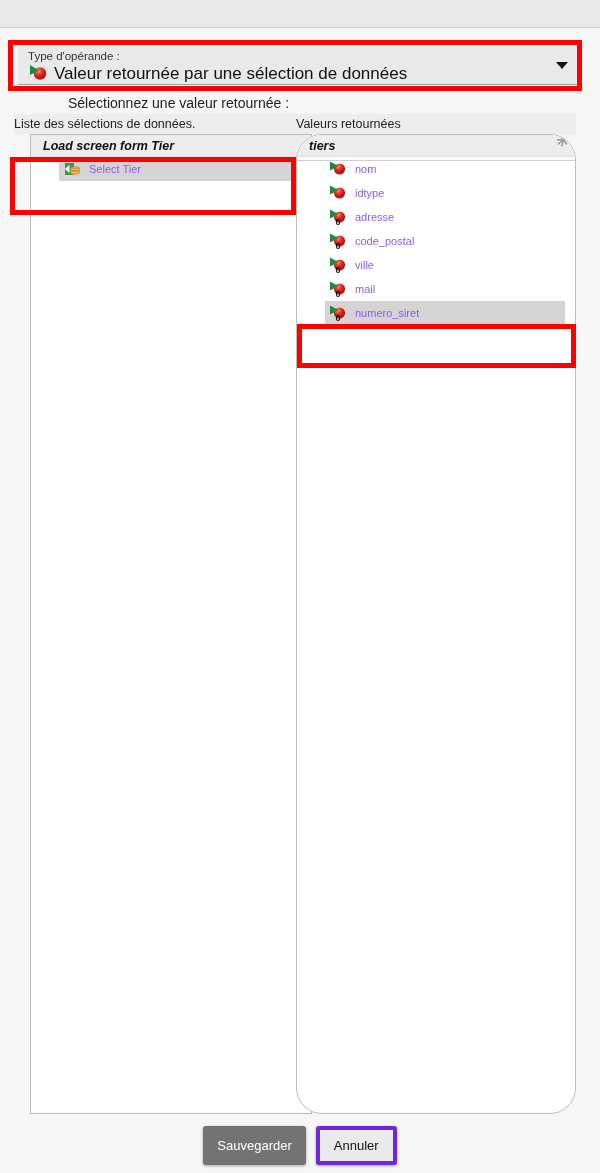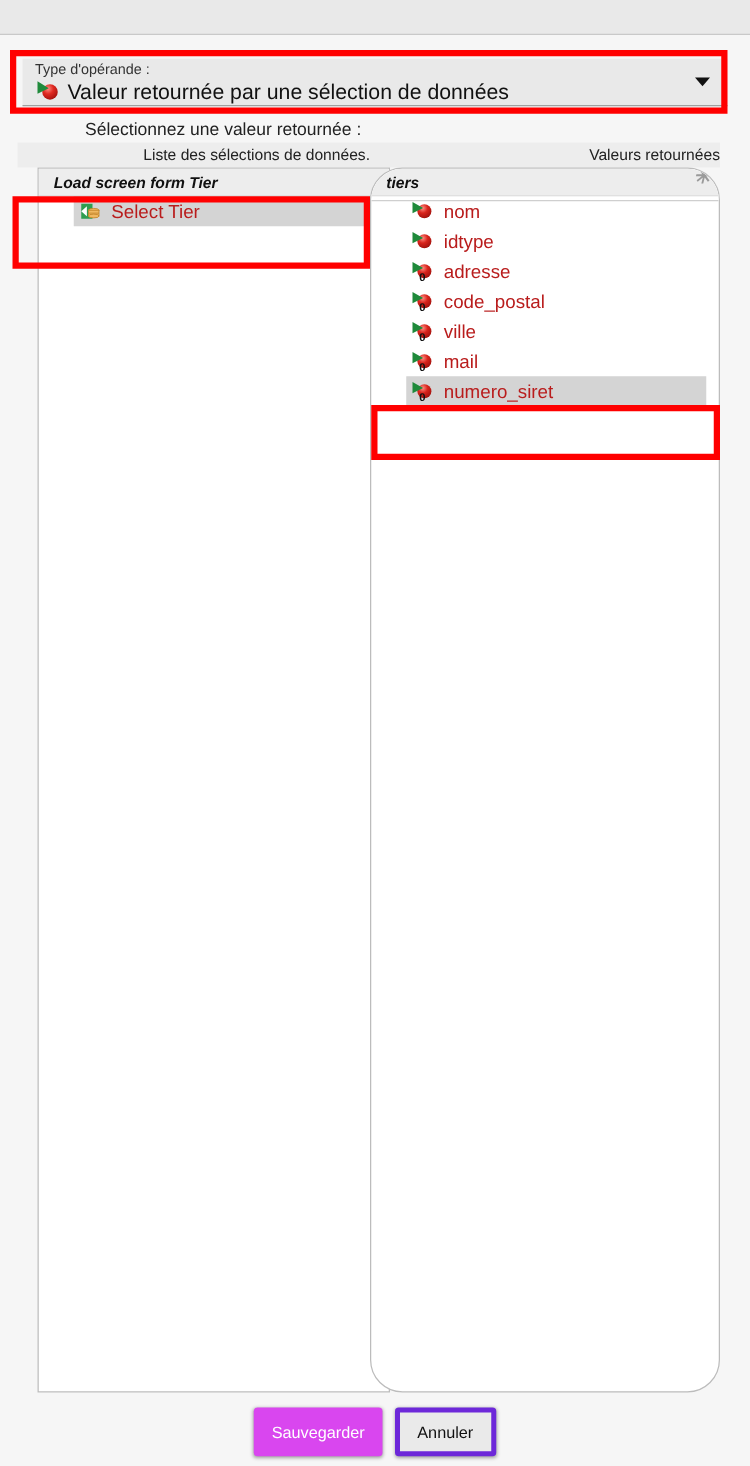--- a/index.html
+++ b/index.html
@@ -53,21 +53,21 @@
     font-size:14px; color:#222;margin-left:48px;
   }
 
   
   #col-head-band {
     position:absolute; left:14px; top:114px; width:562px; height:20px;
     background:#ededed;
   }
   .col-head {
     position:absolute; top:0; height:20px;
-    line-height:20px; text-align:right;
+    line-height:20px; text-align:left;
     font-size:12.5px; color:#222;
   }
   #col-head-left  { left:0px;   width:282px; }
   #col-head-right { left:282px; width:280px; }
 
   
   .panel {
     position:absolute; top:134px; height:980px;
     background:#ffffff;
     border:1px solid #bcbcbc;
@@ -117,38 +117,38 @@
   .item-row .row-fill {
     position:absolute; left:28px; right:10px; top:0; bottom:0;
   }
   .item-row.selected .row-fill { background:#d4d4d4; }
   .item-icon {
     position:relative; z-index:2;
     width:18px; height:18px; margin-left:32px; flex:0 0 18px;
   }
   .item-label {
     position:relative; z-index:2;
-    margin-left:8px; font-size:15px; color:#b91c1c;
+    margin-left:8px; font-size:11px; color:#8b5cf6;
   }
 
   
   #footer {
     position:absolute; left:0; top:1126px; width:600px;
     display:flex; justify-content:center; gap:10px;
   }
   .btn {
     font-family:"Liberation Sans", sans-serif;
     font-size:13px;
     padding:8px 14px;
     border-radius:3px;
     border:none;
     cursor:pointer;
     box-shadow:0 1px 3px rgba(0,0,0,.35);
   }
-  #btn-save   { background:#d946ef; color:#fff; }
+  #btn-save   { background:#737373; color:#fff; }
   #btn-cancel { background:#eaeaea; color:#111; border:4px solid #6d28d9; }
 
   
   .redbox {
     position:absolute;
     border:5px solid #ff0000;
     pointer-events:none;
     z-index:50;
   }
   #redbox-operand { left:8px;   top:40px;  width:574px; height:51px; }

